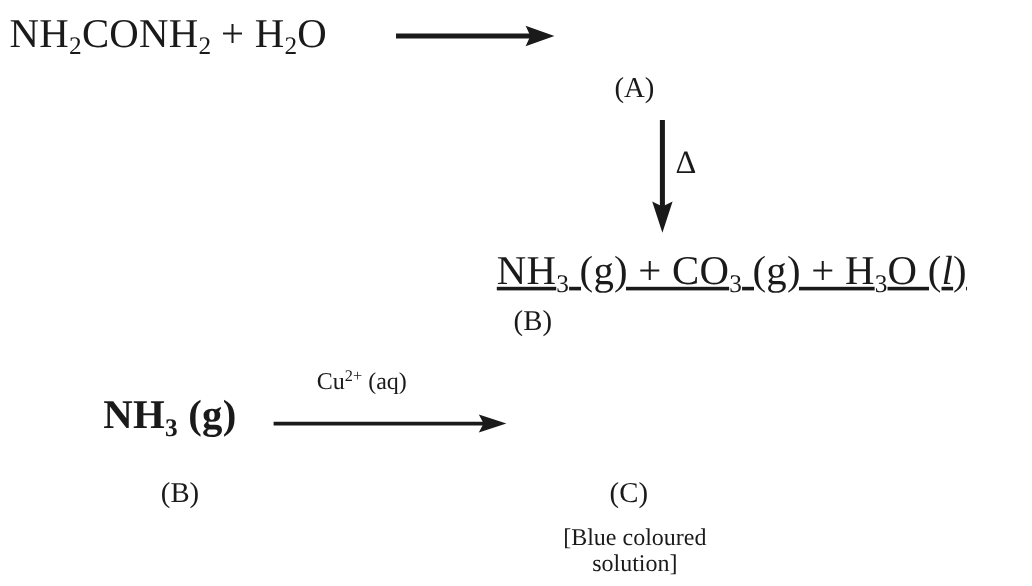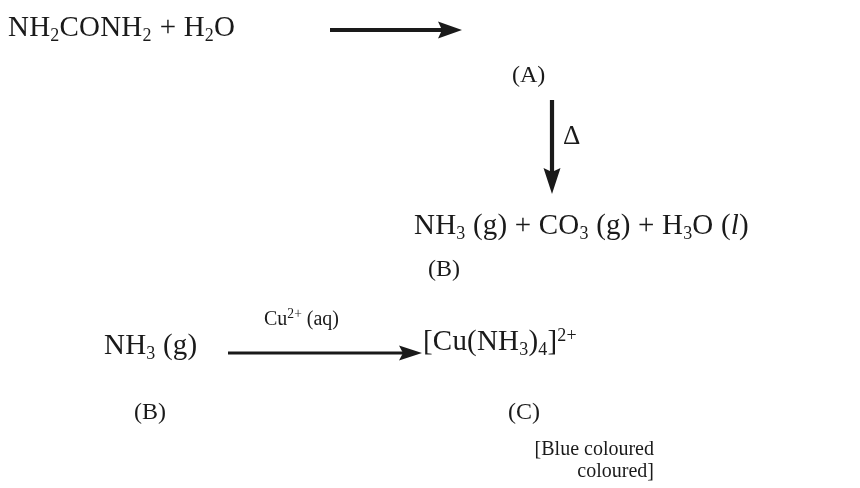--- a/index.html
+++ b/index.html
@@ -18,21 +18,21 @@
   .scheme {
     position: absolute;
     inset: 0;
   }
   .node {
     position: absolute;
     white-space: nowrap;
     line-height: 1;
   }
   .formula {
-    font-size: 29px;
+    font-size: 34px;
     letter-spacing: 0.2px;
   }
   .formula sub {
     font-size: 0.62em;
     vertical-align: -0.30em;
     line-height: 0;
   }
   .formula sup {
     font-size: 0.62em;
     vertical-align: 0.52em;
@@ -48,21 +48,21 @@
     font-size: 0.68em;
     vertical-align: 0.5em;
     line-height: 0;
   }
   .delta {
     font-size: 27px;
   }
   .caption {
     font-size: 20px;
     line-height: 1.12;
-    text-align: right;
+    text-align: center;
   }
   .ital {
     font-style: italic;
   }
   .arrow-h, .arrow-v {
     position: absolute;
   }
   .arrow-h svg, .arrow-v svg {
     display: block;
     overflow: visible;
@@ -89,47 +89,44 @@
 
   <div class="arrow-v" style="left:542px; top:100px;">
     <svg width="20" height="94" viewBox="0 0 20 94">
       <line x1="10" y1="0" x2="10" y2="78" stroke="#1a1a1a" stroke-width="4.2"></line>
       <polygon points="10,94 1.5,68 10,72 18.5,68" fill="#1a1a1a"></polygon>
     </svg>
   </div>
 
   <div class="node delta" style="left:563px; top:122px;">Δ</div>
 
-  <div class="node formula" style="left:414px; top:210px;">
+  <div class="node formula" style="left:414px; top:210px;text-decoration:underline;">
     <span>NH</span><sub>3</sub><span> (g) + CO</span><sub>3</sub><span> (g) + H</span><sub>3</sub><span>O (</span><span class="ital">l</span><span>)</span>
   </div>
 
   <div class="node label" style="left:428px; top:256px;">(B)</div>
 
-  <div class="node formula" style="left:104px; top:330px;">
+  <div class="node formula" style="left:86px; top:330px;font-weight:bold;">
     <span>NH</span><sub>3</sub><span> (g)</span>
   </div>
 
   <div class="node condition" style="left:264px; top:308px;">
     <span>Cu</span><sup>2+</sup><span> (aq)</span>
   </div>
 
   <div class="arrow-h" style="left:228px; top:344px;">
     <svg width="194" height="18" viewBox="0 0 194 18">
       <line x1="0" y1="9" x2="179" y2="9" stroke="#1a1a1a" stroke-width="3.2"></line>
       <polygon points="194,9 171,1.5 175,9 171,16.5" fill="#1a1a1a"></polygon>
     </svg>
   </div>
 
-  <div class="node formula" style="left:423px; top:326px;">
-    <span>[Cu(NH</span><sub>3</sub><span>)</span><sub>4</sub><span>]</span><sup>2+</sup>
-  </div>
 
   <div class="node label" style="left:134px; top:399px;">(B)</div>
 
   <div class="node label" style="left:508px; top:399px;">(C)</div>
 
   <div class="node caption" style="left:404px; top:437px; width:250px;">
     <div>[Blue coloured</div>
-    <div>coloured]</div>
+    <div>solution]</div>
   </div>
 
 </div>
 
 </body></html>

